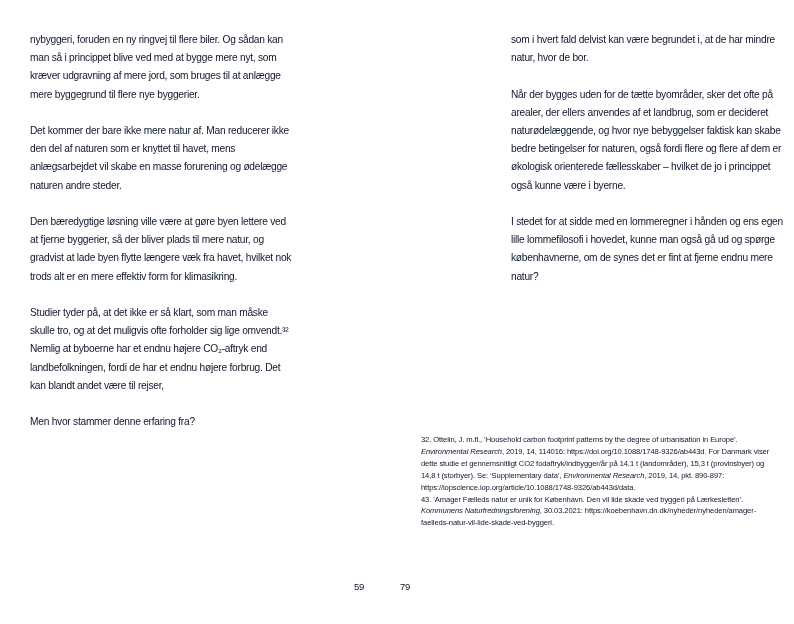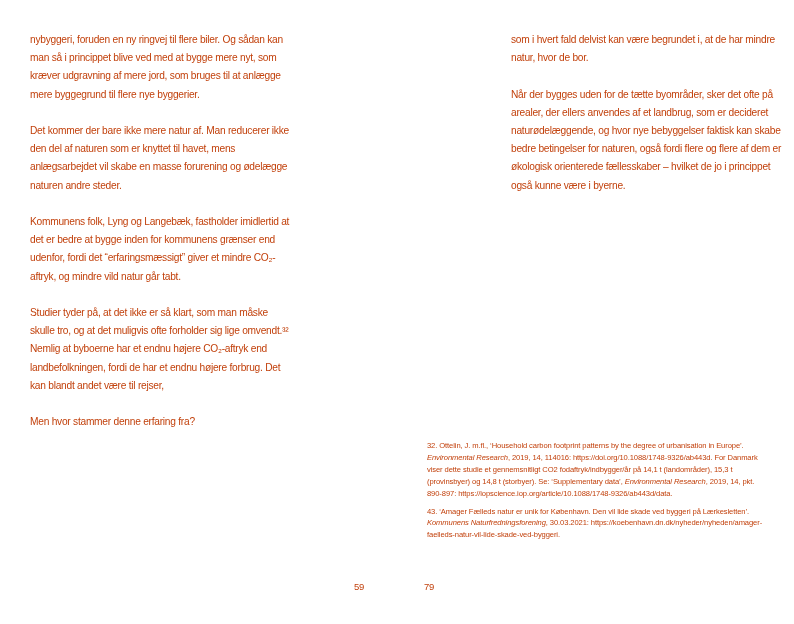--- a/index.html
+++ b/index.html
@@ -7,21 +7,21 @@
     padding: 0;
     background: #ffffff;
   }
   .spread {
     position: relative;
     width: 794px;
     height: 624px;
     background: #ffffff;
     overflow: hidden;
     font-family: "Liberation Sans", "DejaVu Sans", sans-serif;
-    color: #c2410c;
+    color: #0f172a;
   }
   .body-col {
     position: absolute;
     top: 31px;
   }
   .body-col.left  { left: 30px;  width: 262px; }
   .body-col.right { left: 511px; width: 272px; }
   .body-col p {
     margin: 0 0 18.2px 0;
     font-size: 10.2px;
@@ -29,53 +29,54 @@
     letter-spacing: -0.25px;
     font-weight: 400;
   }
   .footnotes {
     position: absolute;
     left: 421px;
     top: 434px;
     width: 356px;
   }
   .footnotes p {
-    margin: 6px;
+    margin: 0;
     font-size: 7.6px;
     line-height: 11.9px;
     letter-spacing: -0.1px;
   }
   .footnotes em {
     font-style: italic;
   }
   .page-number {
     position: absolute;
     top: 581px;
     font-size: 9.5px;
     letter-spacing: -0.2px;
   }
   .page-number.left  { left: 354px; }
-  .page-number.right { left: 424px; }
+  .page-number.right { left: 400px; }
 </style>
 </head>
 <body>
 
 <div class="spread">
 
   <div class="body-col left">
     <p>nybyggeri, foruden en ny ringvej til flere biler. Og sådan kan man så i princippet blive ved med at bygge mere nyt, som kræver udgravning af mere jord, som bruges til at anlægge mere byggegrund til flere nye byggerier.</p>
     <p>Det kommer der bare ikke mere natur af. Man reducerer ikke den del af naturen som er knyttet til havet, mens anlægsarbejdet vil skabe en masse forurening og ødelægge naturen andre steder.</p>
-    <p>Kommunens folk, Lyng og Langebæk, fastholder imidlertid at det er bedre at bygge inden for kommunens grænser end udenfor, fordi det “erfaringsmæssigt” giver et mindre CO₂-aftryk, og mindre vild natur går tabt.</p>
+    <p>Den bæredygtige løsning ville være at gøre byen lettere ved at fjerne byggerier, så der bliver plads til mere natur, og gradvist at lade byen flytte længere væk fra havet, hvilket nok trods alt er en mere effektiv form for klimasikring.</p>
     <p>Studier tyder på, at det ikke er så klart, som man måske skulle tro, og at det muligvis ofte forholder sig lige omvendt.³² Nemlig at byboerne har et endnu højere CO₂-aftryk end landbefolkningen, fordi de har et endnu højere forbrug. Det kan blandt andet være til rejser,</p>
     <p>Men hvor stammer denne erfaring fra?</p>
   </div>
 
   <div class="body-col right">
     <p>som i hvert fald delvist kan være begrundet i, at de har mindre natur, hvor de bor.</p>
     <p>Når der bygges uden for de tætte byområder, sker det ofte på arealer, der ellers anvendes af et landbrug, som er decideret naturødelæggende, og hvor nye bebyggelser faktisk kan skabe bedre betingelser for naturen, også fordi flere og flere af dem er økologisk orienterede fællesskaber – hvilket de jo i princippet også kunne være i byerne.</p>
+    <p>I stedet for at sidde med en lommeregner i hånden og ens egen lille lommefilosofi i hovedet, kunne man også gå ud og spørge københavnerne, om de synes det er fint at fjerne endnu mere natur?</p>
   </div>
 
   <div class="footnotes">
     <p><span>32. Ottelin, J. m.fl., ‘Household carbon footprint patterns by the degree of urbanisation in Europe’. </span><em>Environmental Research</em><span>, 2019, 14, 114016: https://doi.org/10.1088/1748-9326/ab443d. For Danmark viser dette studie et gennemsnitligt CO2 fodaftryk/indbygger/år på 14,1 t (landområder), 15,3 t (provinsbyer) og 14,8 t (storbyer). Se: ‘Supplementary data’, </span><em>Environmental Research</em><span>, 2019, 14, pkt. 890-897: https://iopscience.iop.org/article/10.1088/1748-9326/ab443d/data.</span></p>
     <p><span>43. ‘Amager Fælleds natur er unik for København. Den vil lide skade ved byggeri på Lærkesletten’. </span><em>Kommunens Naturfredningsforening</em><span>, 30.03.2021: https://koebenhavn.dn.dk/nyheder/nyheden/amager-faelleds-natur-vil-lide-skade-ved-byggeri.</span></p>
   </div>
 
   <span class="page-number left">59</span>
   <span class="page-number right">79</span>
 

